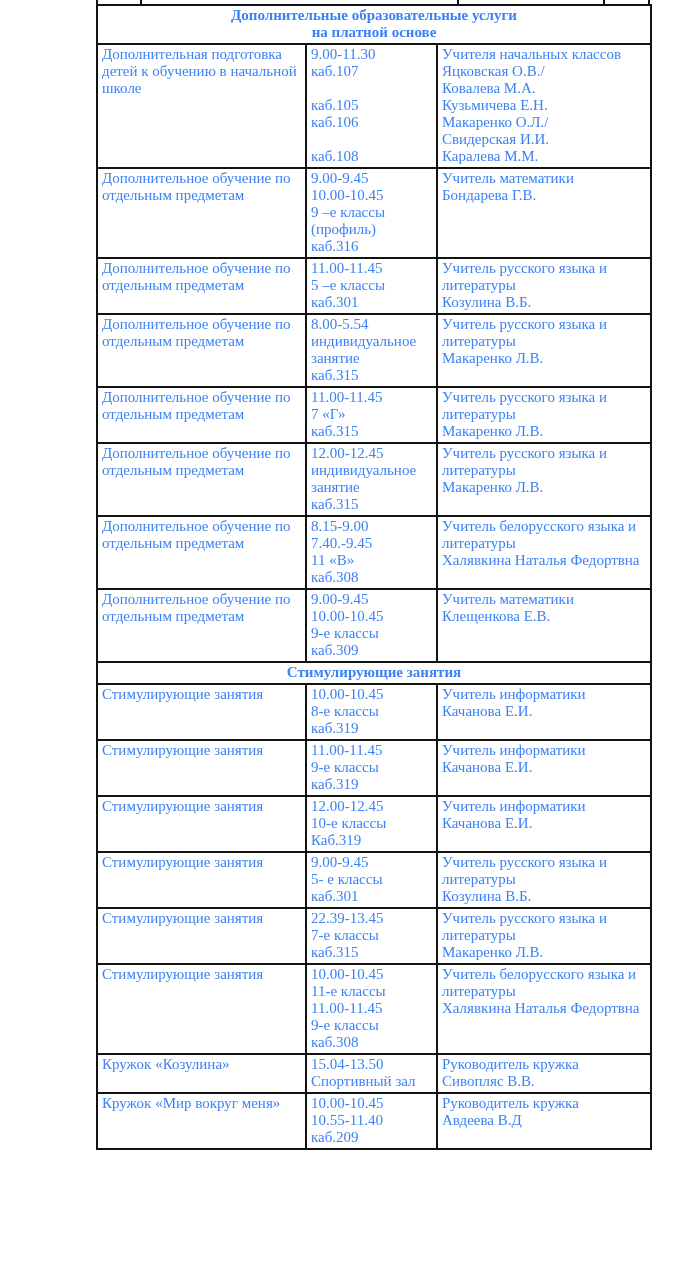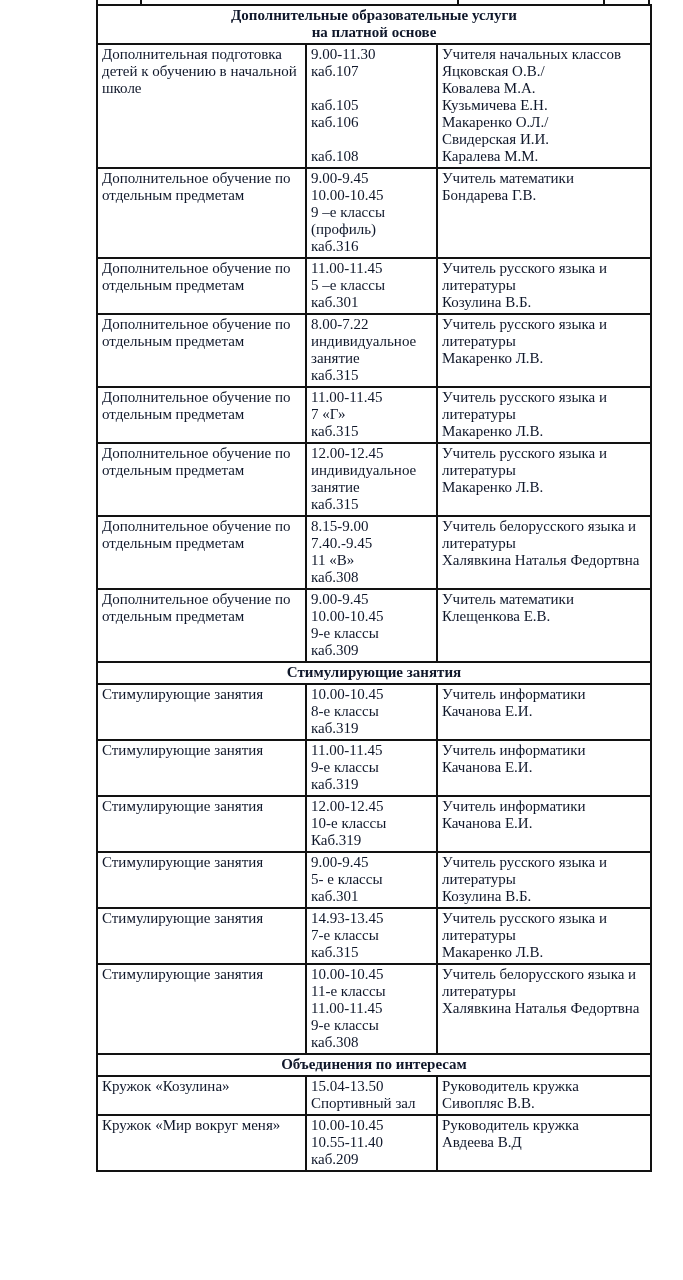--- a/index.html
+++ b/index.html
@@ -3,21 +3,21 @@
 <meta charset="utf-8">
 <style>
   html, body { margin: 0; padding: 0; background: #ffffff; }
   .page {
     position: relative;
     width: 683px;
     height: 1280px;
     background: #ffffff;
     overflow: hidden;
     font-family: "Liberation Serif", serif;
-    color: #0f172a;
+    color: #3b82f6;
   }
   table.doc-table {
     position: absolute;
     left: 96px;
     top: 4px;
     width: 554px;
     border-collapse: collapse;
     table-layout: fixed;
   }
   table.doc-table td {
@@ -106,21 +106,21 @@
           <td>11.00-11.45
 5 –е классы
 каб.301</td>
           <td>Учитель русского языка и
 литературы
 Козулина В.Б.</td>
         </tr>
         <tr>
           <td>Дополнительное обучение по
 отдельным предметам</td>
-          <td>8.00-7.22
+          <td>8.00-5.54
 индивидуальное
 занятие
 каб.315</td>
           <td>Учитель русского языка и
 литературы
 Макаренко Л.В.</td>
         </tr>
         <tr>
           <td>Дополнительное обучение по
 отдельным предметам</td>
@@ -194,42 +194,39 @@
           <td>Стимулирующие занятия</td>
           <td>9.00-9.45
 5- е классы
 каб.301</td>
           <td>Учитель русского языка и
 литературы
 Козулина В.Б.</td>
         </tr>
         <tr>
           <td>Стимулирующие занятия</td>
-          <td>14.93-13.45
+          <td>22.39-13.45
 7-е классы
 каб.315</td>
           <td>Учитель русского языка и
 литературы
 Макаренко Л.В.</td>
         </tr>
         <tr>
           <td>Стимулирующие занятия</td>
           <td>10.00-10.45
 11-е классы
 11.00-11.45
 9-е классы
 каб.308</td>
           <td>Учитель белорусского языка и
 литературы
 Халявкина Наталья Федортвна</td>
         </tr>
         <tr>
-          <td colspan="3" class="section-cell">Объединения по интересам</td>
-        </tr>
-        <tr>
           <td>Кружок «Козулина»</td>
           <td>15.04-13.50
 Спортивный зал</td>
           <td>Руководитель кружка
 Сивопляс В.В.</td>
         </tr>
         <tr>
           <td>Кружок «Мир вокруг меня»</td>
           <td>10.00-10.45
 10.55-11.40

